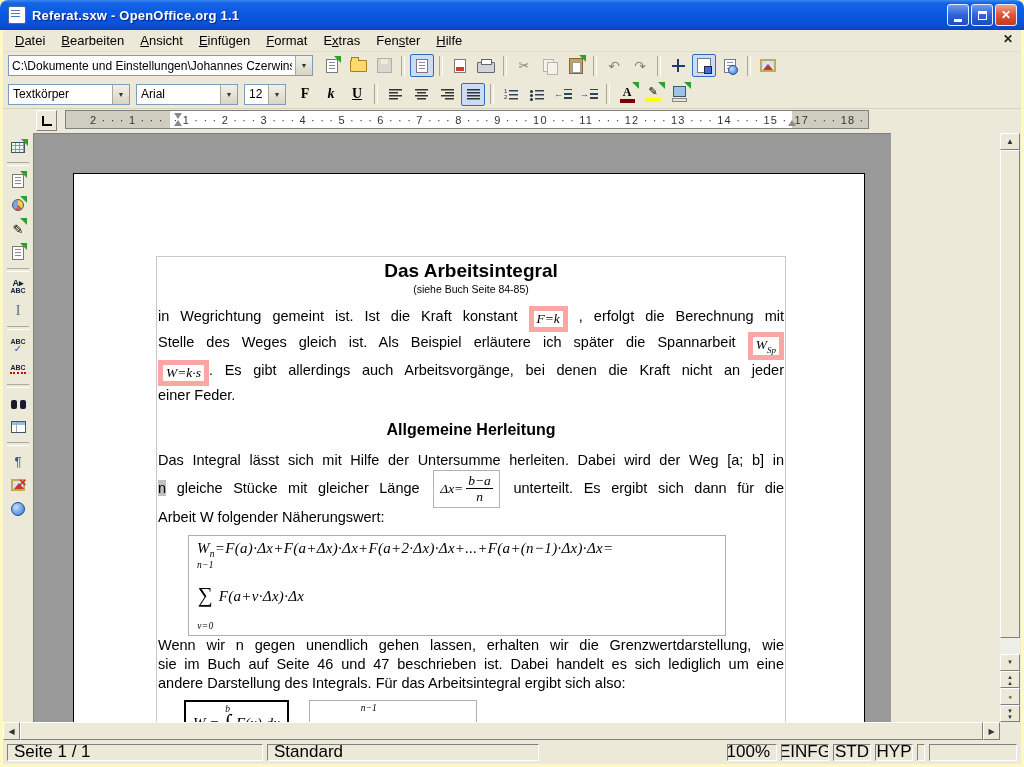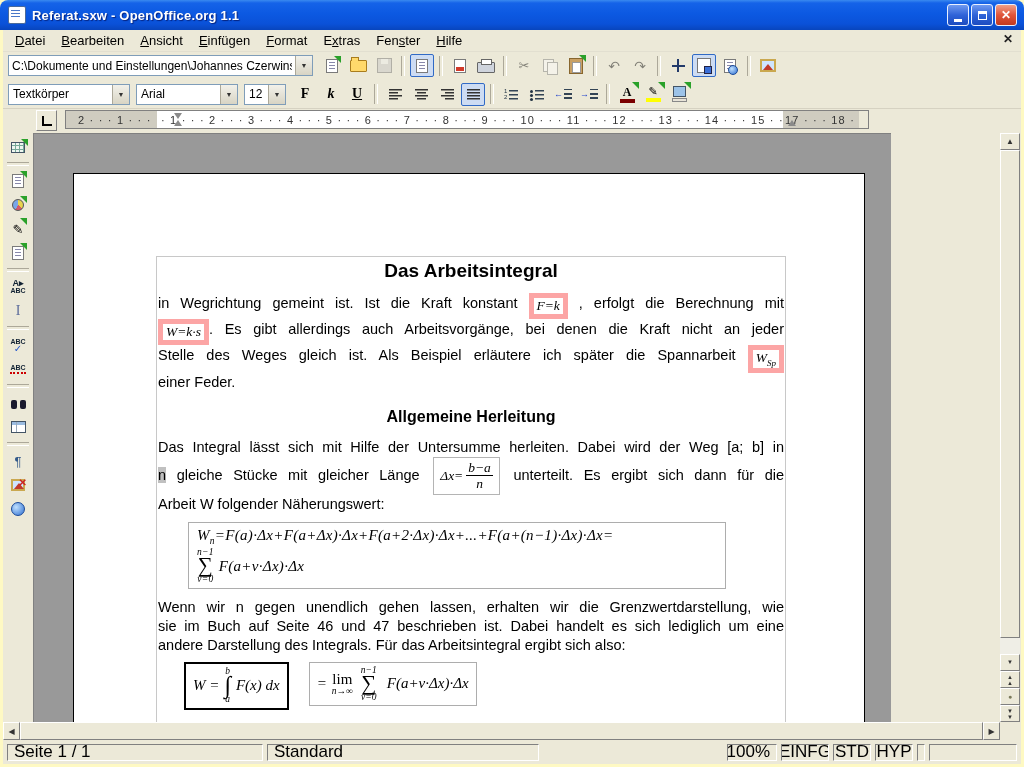--- a/index.html
+++ b/index.html
@@ -171,24 +171,24 @@
   .frac-box{display:inline-flex;align-items:center;border:1px solid #b4b4b4;padding:2px 6px;
     background:#fff;font:italic 13.5px "Liberation Serif",serif;vertical-align:middle;gap:3px;margin:0 3px;}
   .frac{display:inline-flex;flex-direction:column;align-items:center;line-height:1.15;}
   .frac .num{border-bottom:1px solid #000;padding:0 2px;}
   .formula-main{border:1px solid #adadad;margin:8px 0 0 30px;width:538px;padding:4px 8px 3px;
     box-sizing:border-box;background:#fff;font:italic 15px "Liberation Serif",serif;letter-spacing:.3px;}
   .fm-l1{white-space:nowrap;font-family:Liberation Serif, serif;}
   .fm-l1 sub{font-size:9.5px;}
   .fm-l2{display:flex;align-items:center;margin-top:2px;}
   .sumstack{display:inline-flex;flex-direction:column;align-items:center;line-height:1;
-    margin-right:5px;font-style:normal;}
+    margin-right:5px;font-style:normal;gap:17px;}
   .sumstack .top,.sumstack .bot{font-size:9.5px;font-style:italic;}
   .sumstack .sig{font-size:21px;line-height:.85;}
-  .p3{margin-top:9px;}
+  .p3{}
   .bottomrow{margin:7px 0 0 26px;display:flex;gap:20px;align-items:flex-start;}
   .fbox{display:inline-flex;align-items:center;gap:5px;background:#fff;
     font:italic 15px "Liberation Serif",serif;}
   .fbox.selected{border:2px solid #000;padding:3px 7px;}
   .fbox.plain{border:1px solid #adadad;padding:3px 7px;}
   .intstack{display:inline-flex;flex-direction:column;align-items:center;line-height:1;font-style:normal;}
   .intstack .top,.intstack .bot{font-size:9.5px;font-style:italic;}
   .intstack .sig{font-size:24px;line-height:.8;}
   .limstack{display:inline-flex;flex-direction:column;align-items:center;line-height:1;}
   .limstack .limword{font-style:normal;}
@@ -400,21 +400,21 @@
             <span class="gtri"></span>
           </span>
         </span>
     </div>
 
     <div class="rulerrow">
       <span class="rcorner">
           <span></span>
         </span>
       <div class="ruler">
-        <span class="rseg gray" style="width:91px;padding-left:12px">2 · · · 1 · · ·</span>
+        <span class="rseg gray" style="width:104px;padding-left:24px">2 · · · 1 · · ·</span>
         <span class="rseg white" style="width:626px;padding-left:4px;position:relative">· 1 · · · 2 · · · 3 · · · 4 · · · 5 · · · 6 · · · 7 · · · 8 · · · 9 · · · 10 · · · 11 · · · 12 · · · 13 · · · 14 · · · 15 · · · 16 · ·</span>
         <span class="rseg gray" style="width:76px;padding-left:2px">17 · · · 18 · ·</span>
         <span class="rmark down" style="left:108px"></span>
         <span class="rmark up" style="left:108px"></span>
         <span class="rmark up" style="left:722px"></span>
       </div>
     </div>
 
     <div class="lefttb">
       <span class="tbtn">
@@ -482,25 +482,26 @@
       <span class="tbtn">
           <span class="globe"></span>
         </span>
     </div>
 
     <div class="docview">
       <div class="pagebox">
         <div class="textframe">
 
           <div class="doc-title">Das Arbeitsintegral</div>
+          <div class="doc-sub">(siehe Buch Seite 84-85)</div>
 
           <div class="para p1">
             <div class="line"><span>in Wegrichtung gemeint ist. Ist die Kraft konstant </span><span class="ifx">F=k</span><span> , erfolgt die Berechnung mit</span></div>
+            <div class="line"><span>Stelle des Weges gleich ist. Als Beispiel erläutere ich später die Spannarbeit </span><span class="ifx"><span>W</span><sub>Sp</sub></span></div>
             <div class="line"><span class="ifx">W=k·s</span><span>. Es gibt allerdings auch Arbeitsvorgänge, bei denen die Kraft nicht an jeder</span></div>
-            <div class="line"><span>Stelle des Weges gleich ist. Als Beispiel erläutere ich später die Spannarbeit </span><span class="ifx"><span>W</span><sub>Sp</sub></span></div>
             <div class="line ll"><span>einer Feder.</span></div>
           </div>
 
           <div class="h2">Allgemeine Herleitung</div>
 
           <div class="para">
             <div class="line"><span>Das Integral lässt sich mit Hilfe der Untersumme herleiten. Dabei wird der Weg [a; b] in</span></div>
             <div class="line"><span class="anchor">n</span><span> gleiche Stücke mit gleicher Länge </span><span class="frac-box">
                   <span>Δx=</span>
                   <span class="frac">

